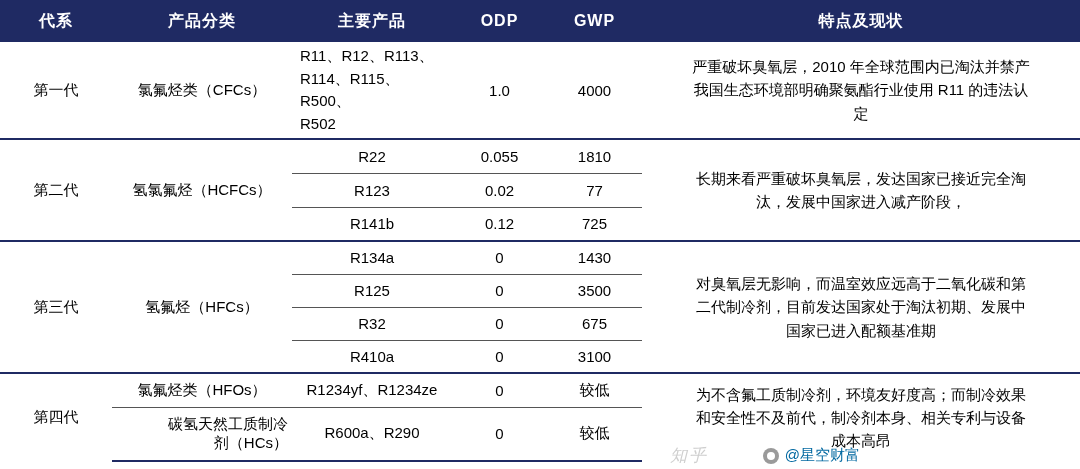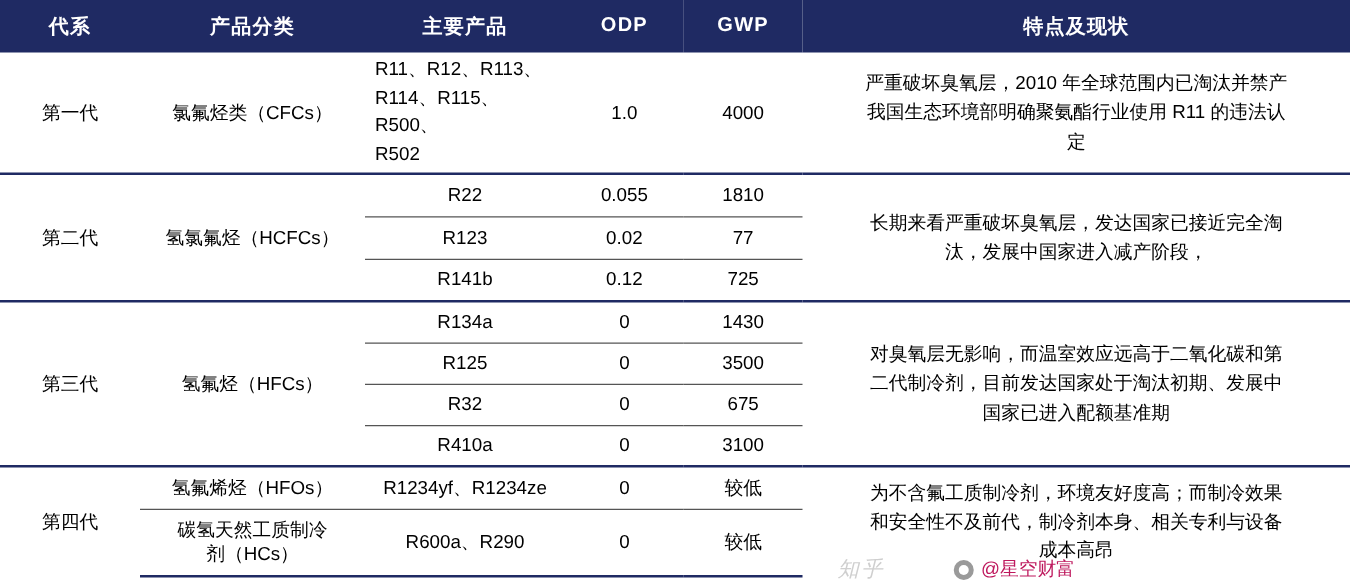--- a/index.html
+++ b/index.html
@@ -73,21 +73,21 @@
     text-align: left;
     padding-left: 8px;
     line-height: 1.5;
     margin-left: 16px;
   }
   .watermark {
     position: absolute;
     right: 8px;
     bottom: 4px;
     font-size: 15px;
-    color: #be185d;
+    color: #0369a1;
     display: flex;
     align-items: center;
     gap: 6px;
     pointer-events: none;
   }
   .wm-faint {
     position: absolute;
     right: 160px;
     bottom: 2px;
     font-size: 17px;
@@ -192,30 +192,30 @@
         <td class="sub-rule">675</td>
       </tr>
       <tr style="height:33px;">
         <td class="sub-rule">R410a</td>
         <td class="sub-rule">0</td>
         <td class="sub-rule">3100</td>
       </tr>
 
       <tr class="gen-sep-top" style="height:34px;">
         <td class="gen-cell" rowspan="2">第四代</td>
-        <td class="cat-cell" style="white-space:pre-line;">氢氟烯烃（HFOs）</td>
+        <td class="cat-cell" style="white-space:pre-line;">氯氟烃类（HFOs）</td>
         <td>R1234yf、R1234ze</td>
         <td>0</td>
         <td>较低</td>
         <td class="note-cell" rowspan="2" style="white-space:pre-line;">为不含氟工质制冷剂，环境友好度高；而制冷效果
 和安全性不及前代，制冷剂本身、相关专利与设备
 成本高昂</td>
       </tr>
       <tr class="last-row" style="height:54px;">
-        <td class="cat-cell sub-rule" style="white-space:pre-line;">碳氢天然工质制冷
+        <td class="cat-cell sub-rule" style="white-space:pre-line;text-align:right;">碳氢天然工质制冷
 剂（HCs）</td>
         <td class="sub-rule">R600a、R290</td>
         <td class="sub-rule">0</td>
         <td class="sub-rule">较低</td>
       </tr>
 
     </tbody>
   </table>
 
   <div class="wm-faint">知乎</div>

